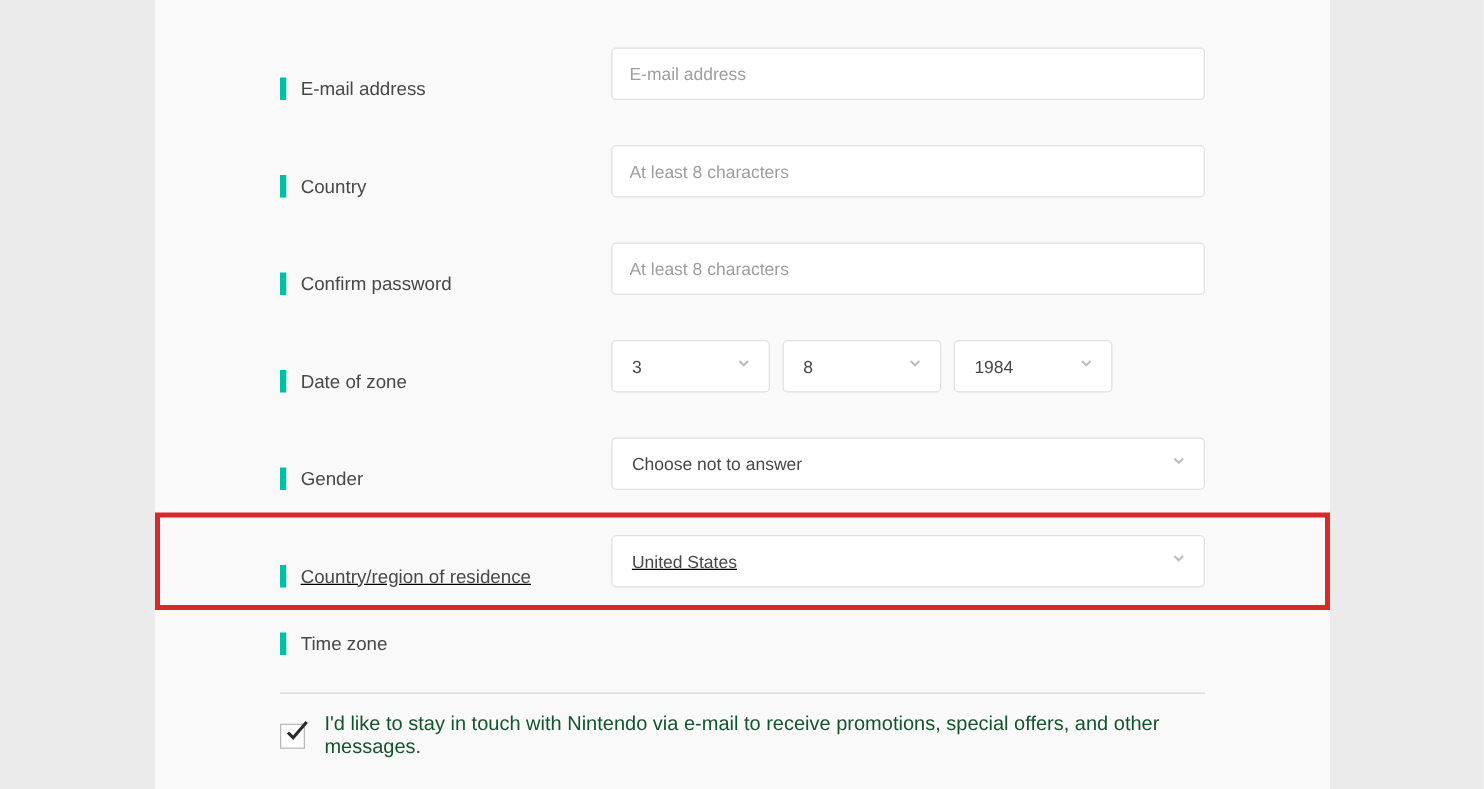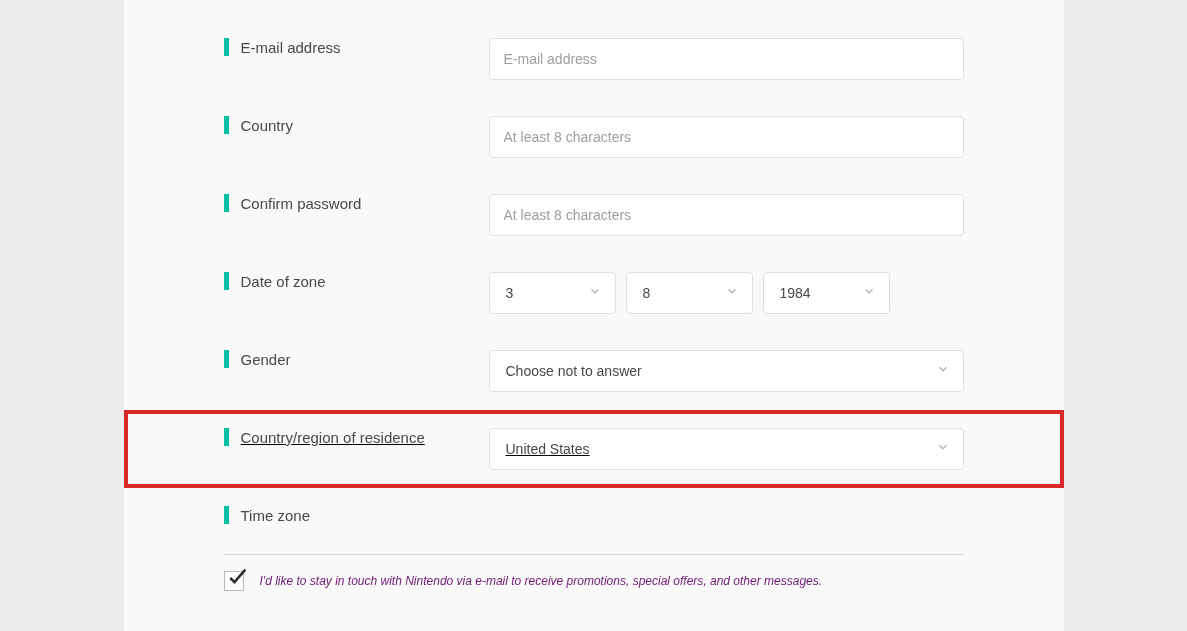--- a/index.html
+++ b/index.html
@@ -18,21 +18,21 @@
       width: 940px;
       background: #f9f9f9;
       padding: 20px 0 40px 0;
     }
     .form-card {
       background: #f9f9f9;
       padding: 0 0;
     }
     .form-row {
       display: flex;
-      align-items: flex-start;
+      align-items: flex-end;
       padding: 18px 100px 18px 100px;
     }
     .form-row.highlighted {
       border: 4px solid #d9292b;
       padding: 14px 96px 14px 96px;
       margin: 0;
       text-decoration: underline;
     }
     .label-block {
       display: flex;
@@ -119,23 +119,22 @@
     .checkbox-box.checked svg {
       display: block;
     }
     .checkbox-box svg {
       display: none;
       position: absolute;
       top: -4px;
       left: 2px;
     }
     .checkbox-text {
-      font-size: 12px;
-      color: #701a75;
-      font-style: italic;
+      font-size: 16px;
+      color: #14532d;
     }
   </style>
 </head>
 <body>
 
 <div class="outer-container">
   <div class="form-card">
 
     <div class="form-row">
       <div class="label-block">

